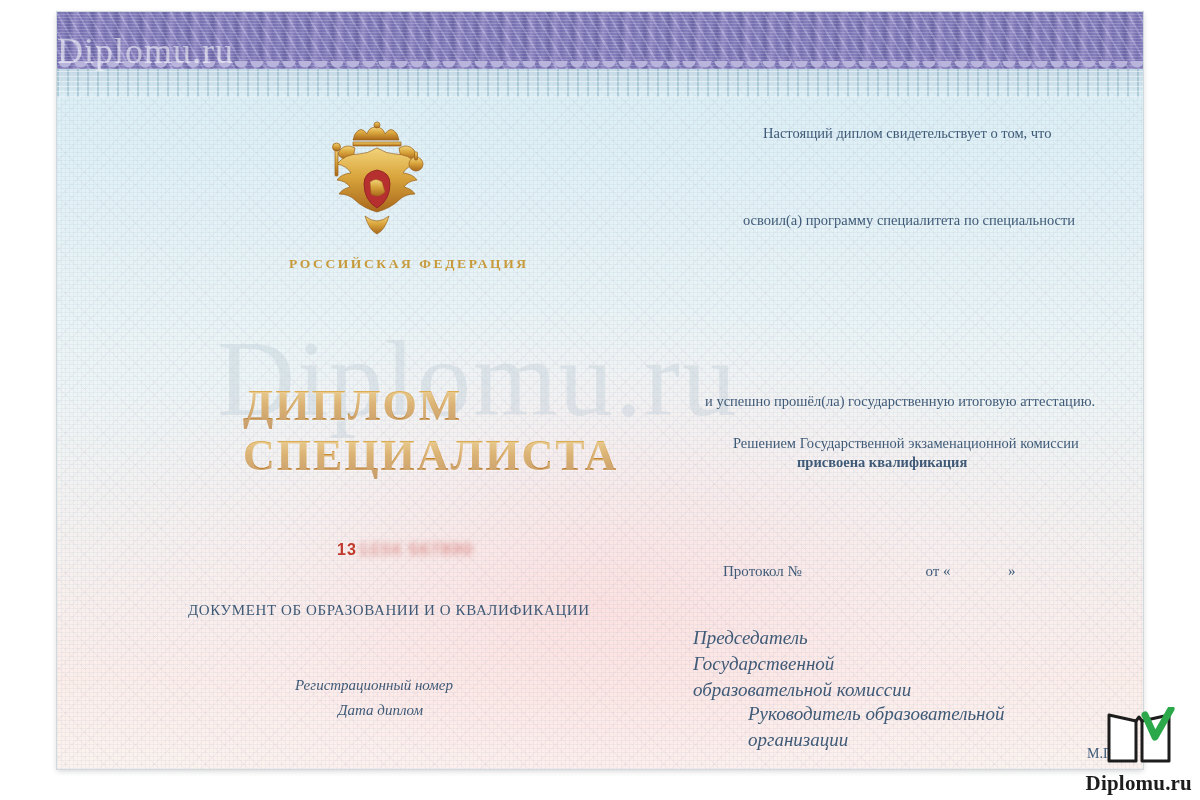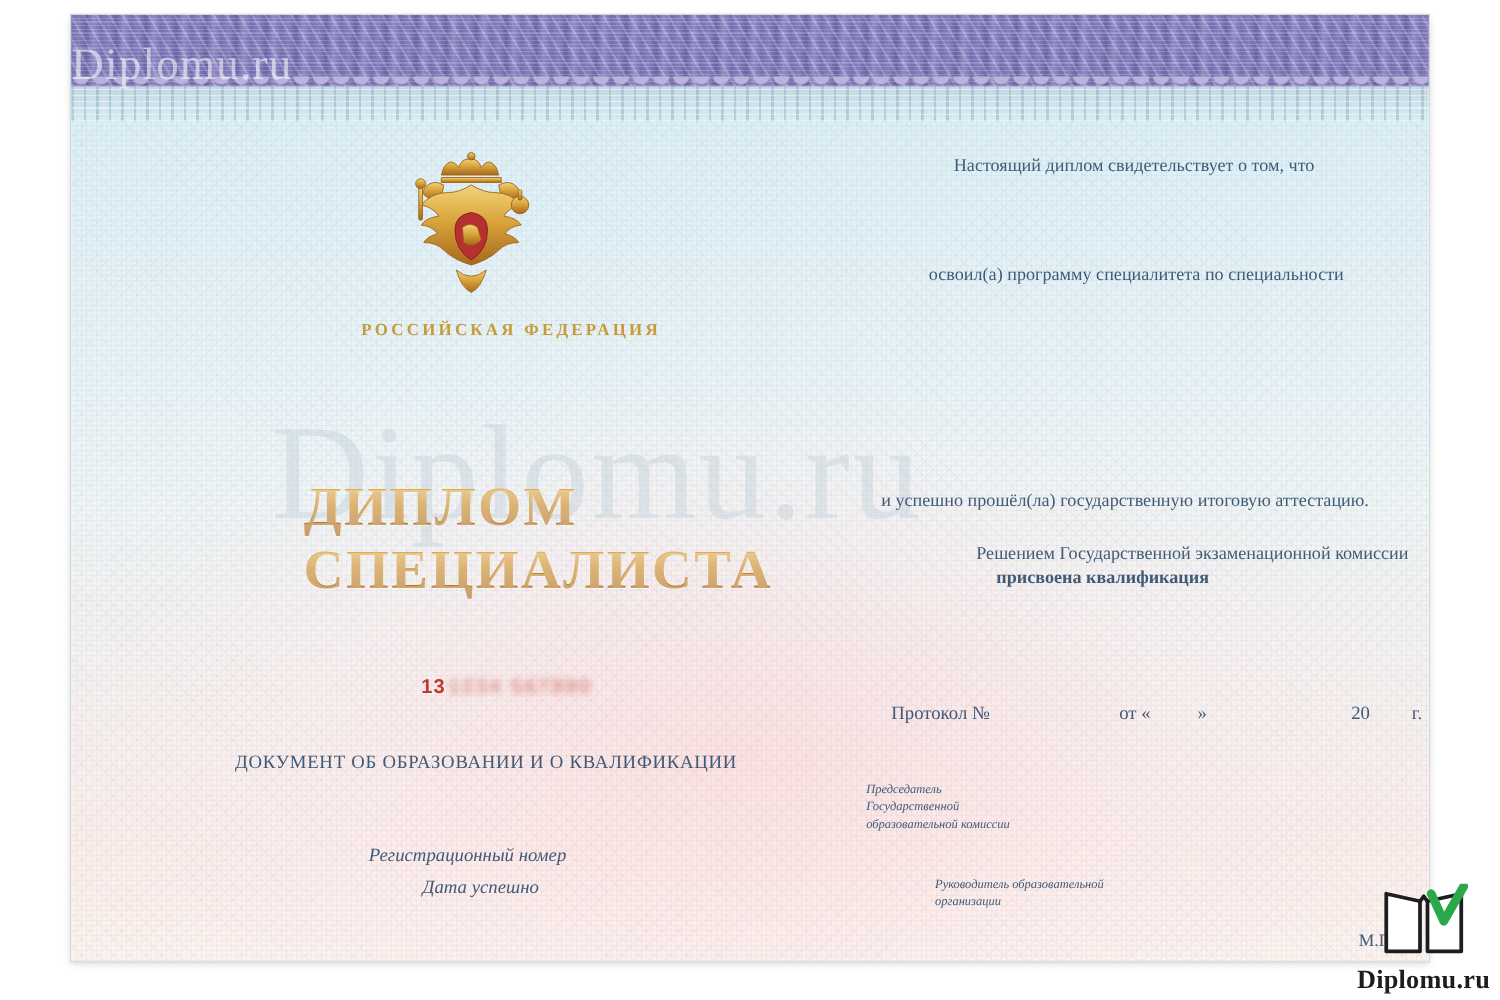--- a/index.html
+++ b/index.html
@@ -240,45 +240,45 @@
   .r-line {
     position: absolute;
     z-index: 6;
     font-family: "Liberation Serif", serif;
     color: #3f5a77;
     white-space: nowrap;
   }
   .r-certifies { left: 706px; top: 113px; font-size: 14.5px; }
   .r-program   { left: 686px; top: 200px; font-size: 14.5px; }
   .r-passed    { left: 648px; top: 381px; font-size: 14.5px; }
-  .r-decision1 { left: 676px; top: 423px; font-size: 14.5px; margin-left: 48px; }
+  .r-decision1 { left: 676px; top: 423px; font-size: 14.5px; }
   .r-decision2 { left: 740px; top: 442px; font-size: 14.5px; font-weight: bold; }
 
   .protocol-row {
     position: absolute;
     left: 656px;
     top: 551px;
     z-index: 6;
     font-family: "Liberation Serif", serif;
     font-size: 15px;
     color: #3f5a77;
     white-space: nowrap;
   }
-  .protocol-row span { display: inline-block; }
+  .protocol-row span { display: inline-block; margin-left: 10px; }
   .p-gap1 { width: 96px; }
   .p-gap2 { width: 30px; }
   .p-gap3 { width: 108px; }
   .p-gap4 { width: 26px; }
 
   .sig-block {
     position: absolute;
     z-index: 6;
     font-family: "Liberation Serif", serif;
     font-style: italic;
-    font-size: 10px;
+    font-size: 19px;
     color: #3f5a77;
     line-height: 1.38;
   }
   .sig-chair { left: 636px; top: 613px; }
   .sig-head  { left: 691px; top: 689px; }
 
   .mp {
     position: absolute;
     left: 1030px;
     top: 734px;
@@ -370,21 +370,21 @@
       <span class="l1">ДИПЛОМ</span>
       <span class="l2">СПЕЦИАЛИСТА</span>
     </div>
 
     <div class="serial">
       <span>13</span><span class="blurred">1234 567890</span>
     </div>
 
     <div class="doc-sub">ДОКУМЕНТ ОБ ОБРАЗОВАНИИ И О КВАЛИФИКАЦИИ</div>
     <div class="reg-number">Регистрационный номер</div>
-    <div class="issue-date">Дата успешно</div>
+    <div class="issue-date">Дата диплом</div>
 
     <div class="r-line r-certifies">Настоящий диплом свидетельствует о том, что</div>
     <div class="r-line r-program">освоил(а) программу специалитета по специальности</div>
     <div class="r-line r-passed">и успешно прошёл(ла) государственную итоговую аттестацию.</div>
     <div class="r-line r-decision1">Решением Государственной экзаменационной комиссии</div>
     <div class="r-line r-decision2">присвоена квалификация</div>
 
     <div class="protocol-row">
       <span>Протокол №</span>
       <span class="p-gap1"></span>

